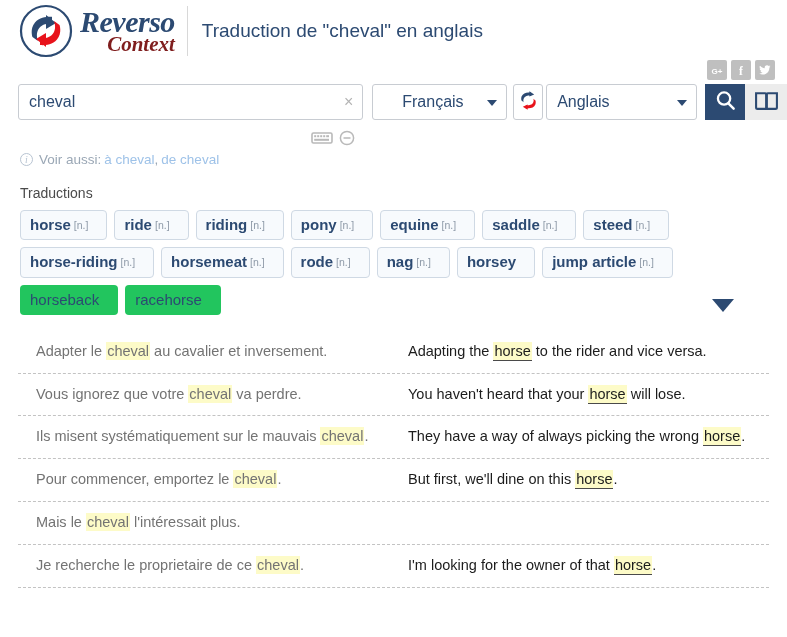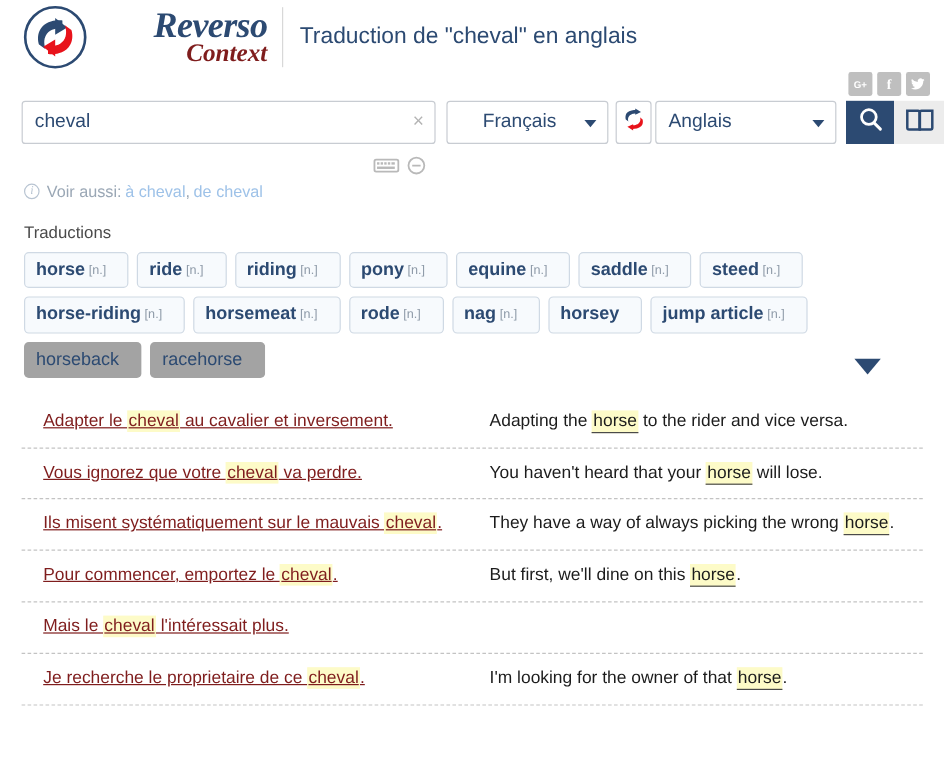--- a/index.html
+++ b/index.html
@@ -13,21 +13,21 @@
   .page { position: relative; width: 787px; height: 637px; background:#fff; }
 
   
   .header {
     position: relative;
     height: 62px;
     display: flex;
     align-items: center;
     padding-left: 18px;
   }
-  .logo-wrap { display:flex; align-items:center;gap:48px; }
+  .logo-wrap { display:flex; align-items:center; }
   .logo-mark { width: 56px; height: 56px; flex: 0 0 56px; }
   .logo-text { margin-left: 6px; line-height: 1; }
   .logo-reverso {
     font-family: "Liberation Serif", serif;
     font-style: italic;
     font-weight: bold;
     font-size: 30px;
     color: #2c4a72;
     letter-spacing: -0.5px;
     display:block;
@@ -204,21 +204,21 @@
   }
   .tag .pos {
     font-size: 10.5px;
     font-weight: normal;
     color: #8e9aa8;
     margin-left: 3px;
     vertical-align: 1px;
   }
   .tag.plain {
     border: 1px solid transparent;
-    background: #a3a3a3;
+    background: #22c55e;
     font-weight: normal;
     color: #2c4a72;
   }
   .tags-expand {
     position: absolute;
     right: -14px;
     bottom: 3px;
     width: 0; height: 0;
     border-left: 11px solid transparent;
     border-right: 11px solid transparent;
@@ -237,23 +237,22 @@
     min-height: 42px;
     border-bottom: 1px dashed #c3c3c3;
     padding: 11px 0 12px 0;
   }
   .ex-row:last-child { border-bottom: none; }
   .ex-src {
     width: 370px;
     flex: 0 0 370px;
     padding-left: 18px;
     font-size: 14.5px;
-    color: #7f1d1d;
+    color: #737373;
     line-height: 1.3;
-    text-decoration: underline;
   }
   .ex-tgt {
     flex: 1;
     padding-left: 20px;
     font-size: 14.5px;
     color: #1c1c1c;
     line-height: 1.3;
   }
   .hl {
     background: #fdfbc8;

